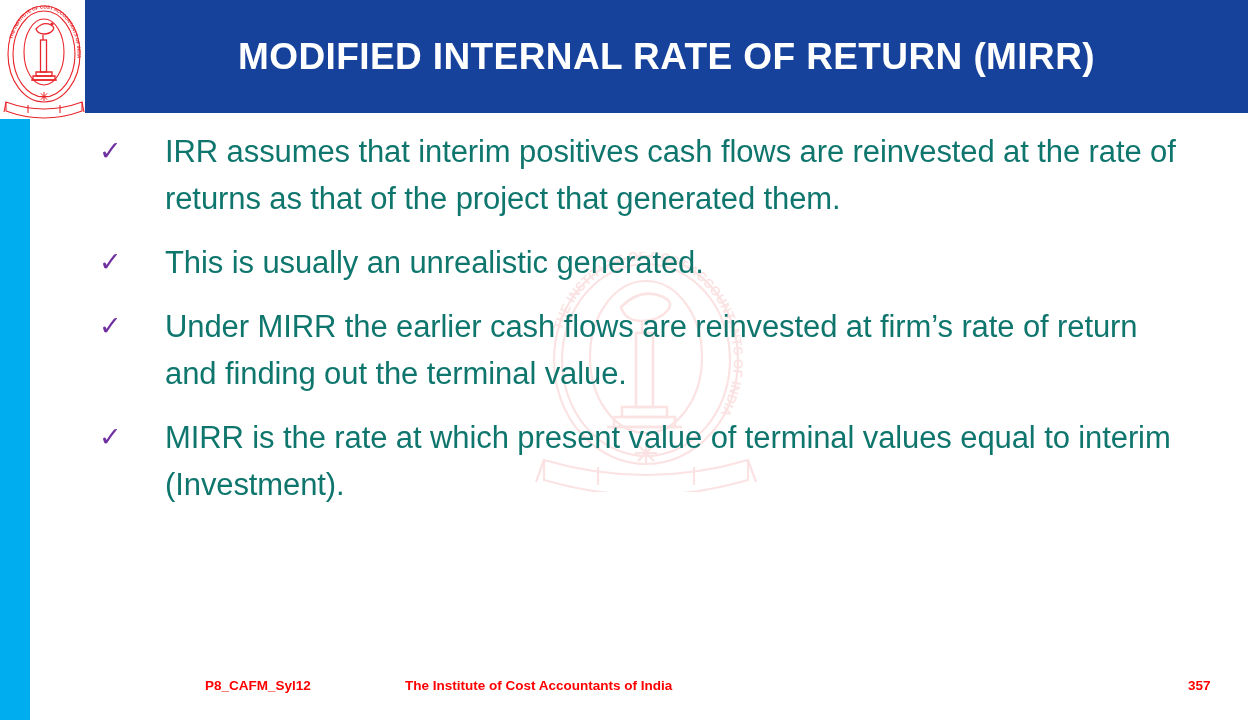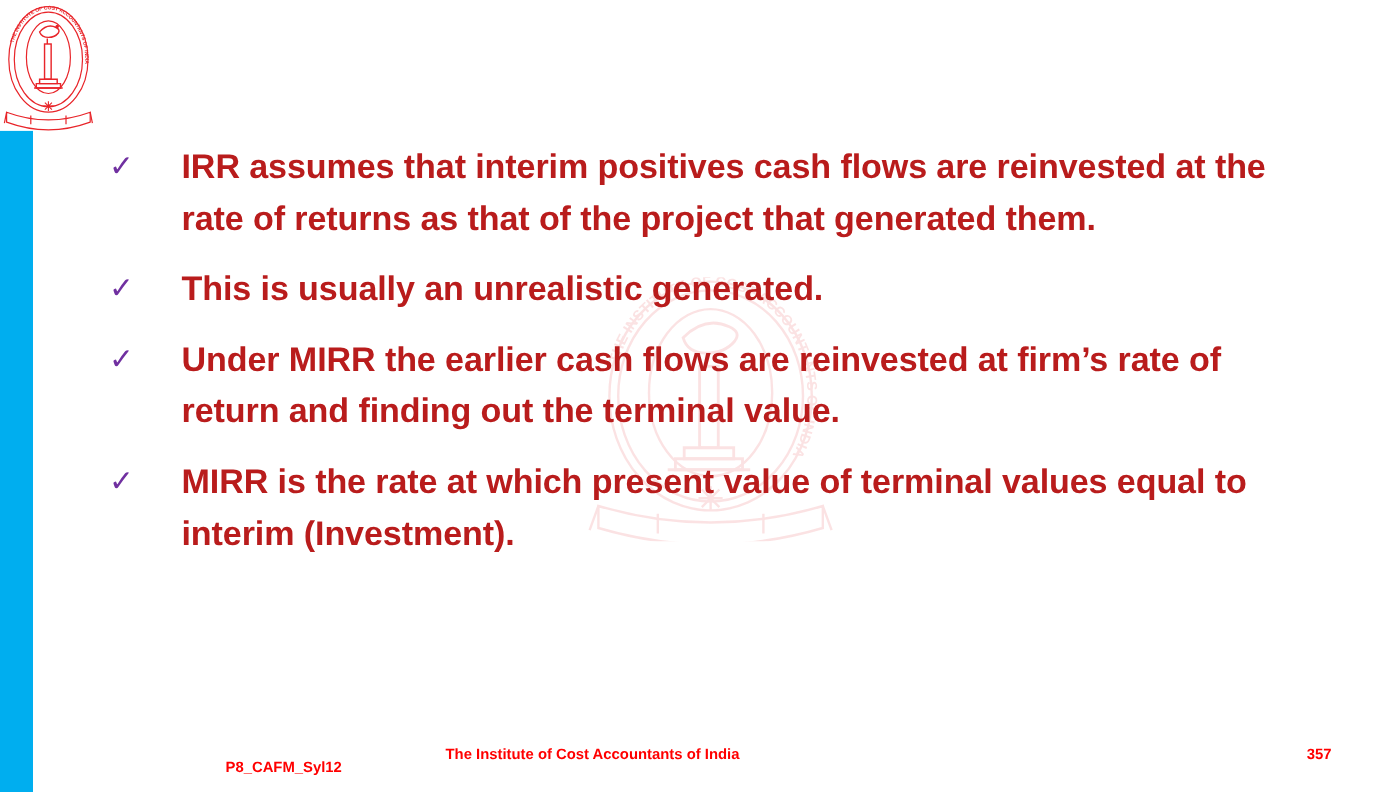--- a/index.html
+++ b/index.html
@@ -76,48 +76,51 @@
     width:70px;
     color:#7030A0;
     font-size:27px;
     line-height:47px;
     font-weight:normal;
     text-align:left;
     padding-left:4px;
   }
   .bullet .btext {
     flex:1 1 auto;
-    color:#b91c1c;
-    font-weight:bold;
+    color:#0f766e;
+    font-weight:normal;
     font-size:31px;
     line-height:47px;
     letter-spacing:-0.1px;
   }
 
   
   .footer { position:absolute; left:0; top:676px; width:1248px; height:22px; }
   .footer span {
     position:absolute;
     color:#FF0000;
     font-weight:bold;
     font-size:13.5px;
     line-height:20px;
     white-space:nowrap;
   }
-  .f-code { left:205px;margin-top:12px; }
+  .f-code { left:205px; }
   .f-org  { left:405px; }
   .f-page { left:1152px;margin-left:36px; }
 </style>
 </head>
 <body>
 
 <div id="slide">
 
   <div class="accent-strip"></div>
 
+  <div class="header-bar">
+    <div class="header-title">MODIFIED INTERNAL RATE OF RETURN (MIRR)</div>
+  </div>
 
   <div class="logo-box">
     <svg viewBox="0 0 84 118" xmlns="http://www.w3.org/2000/svg">
       <g fill="none" stroke="#E8252A" stroke-width="1.1">
         <ellipse cx="42" cy="52" rx="36" ry="48"></ellipse>
         <ellipse cx="42" cy="52" rx="31" ry="43"></ellipse>
         <ellipse cx="42" cy="50" rx="20" ry="33"></ellipse>
       </g>
 
       <g fill="#E8252A" font-family="'Liberation Sans', sans-serif" font-size="4.6" font-weight="bold">

